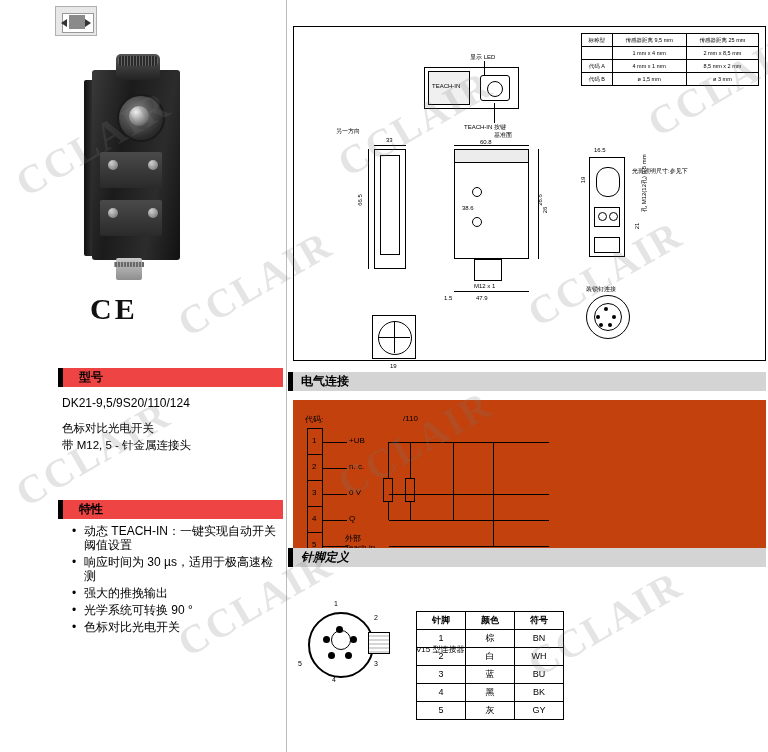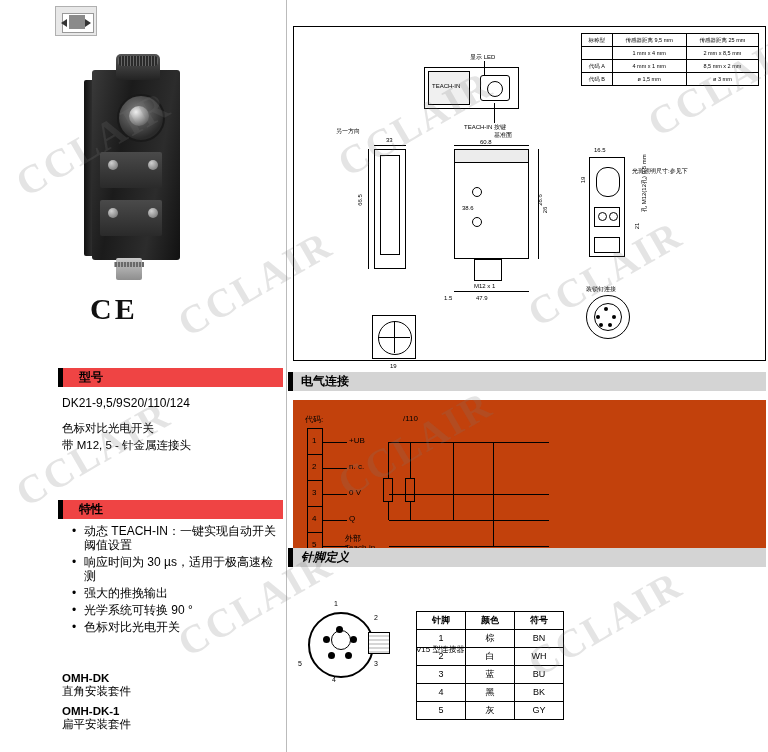--- a/index.html
+++ b/index.html
@@ -380,26 +380,20 @@
     <div class="left-block" style="top:524px;">
       <ul class="feat">
         <li>动态 TEACH-IN：一键实现自动开关阈值设置</li>
         <li>响应时间为 30 µs，适用于极高速检测</li>
         <li>强大的推挽输出</li>
         <li>光学系统可转换 90 °</li>
         <li>色标对比光电开关</li>
       </ul>
     </div>
 
-    <div class="left-block" style="top:672px;">
-      <div class="acc-name">OMH-DK</div>
-      <div class="acc-desc">直角安装套件</div>
-      <div class="acc-name">OMH-DK-1</div>
-      <div class="acc-desc">扁平安装套件</div>
-    </div>
   </div>
 
   <div class="right-col">
 
 
     <div class="dim-box">
 
       <table class="spec-tbl">
         <tbody>
             <tr>

